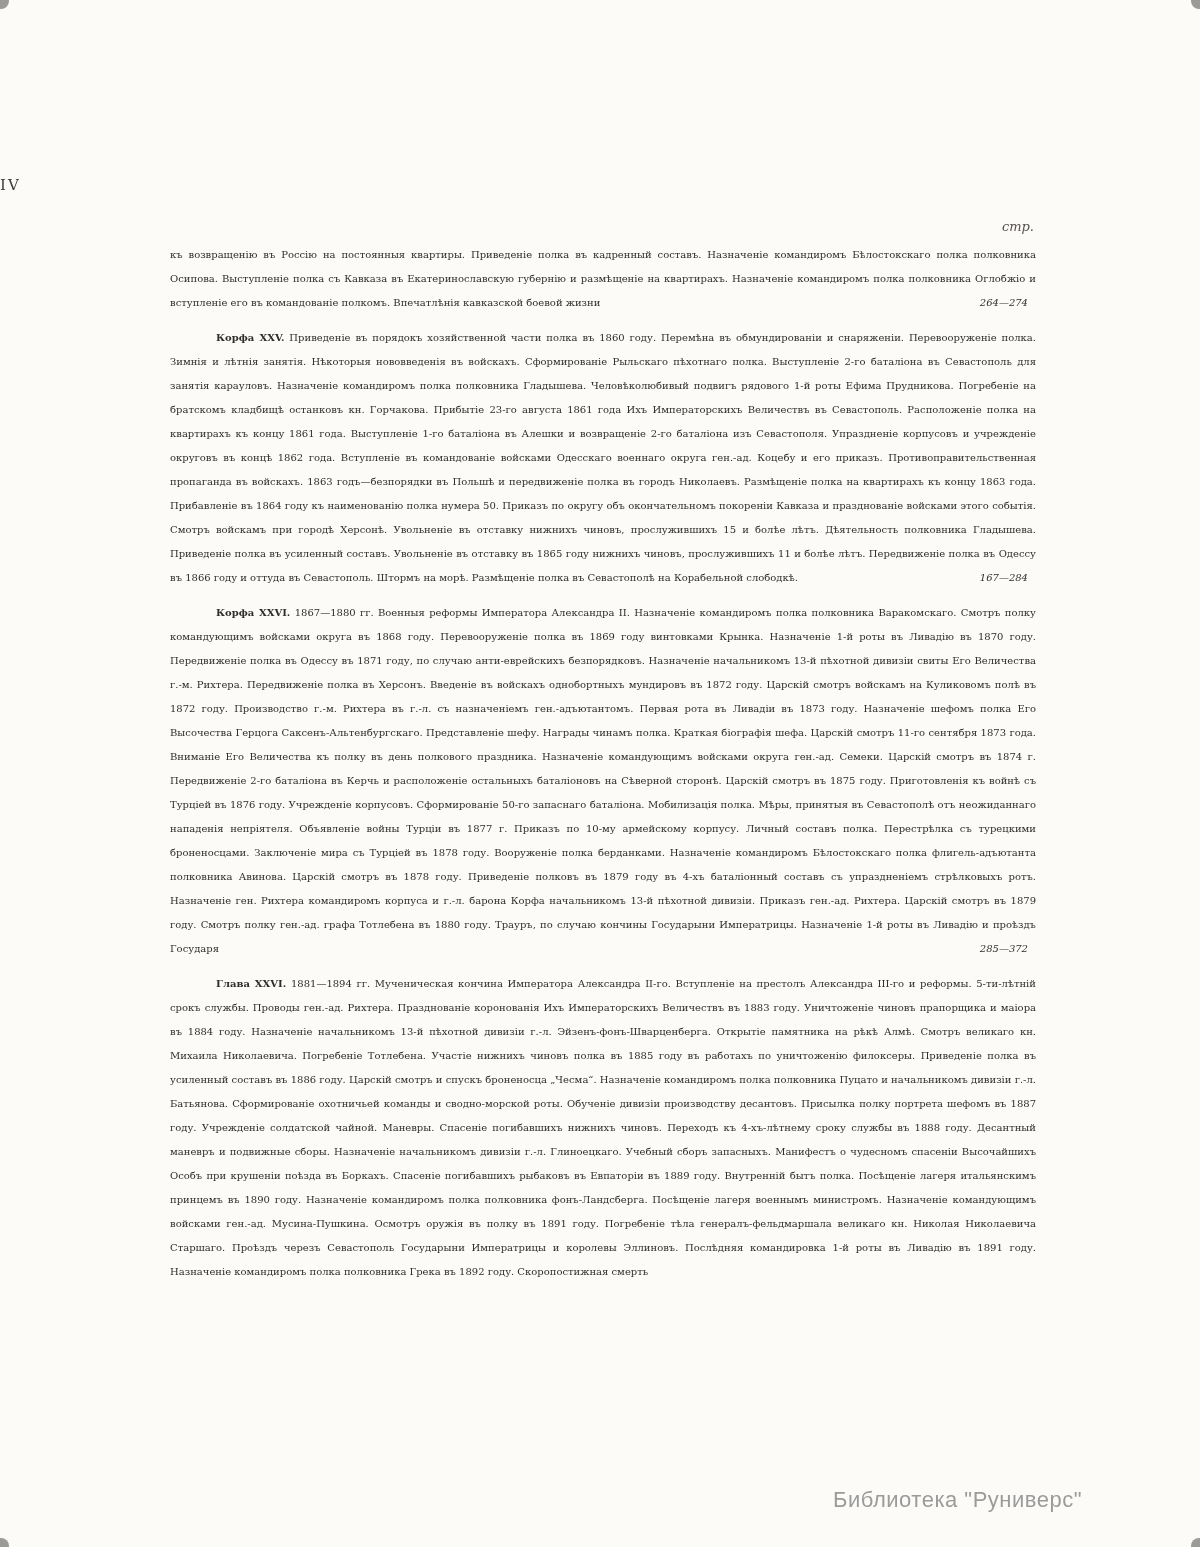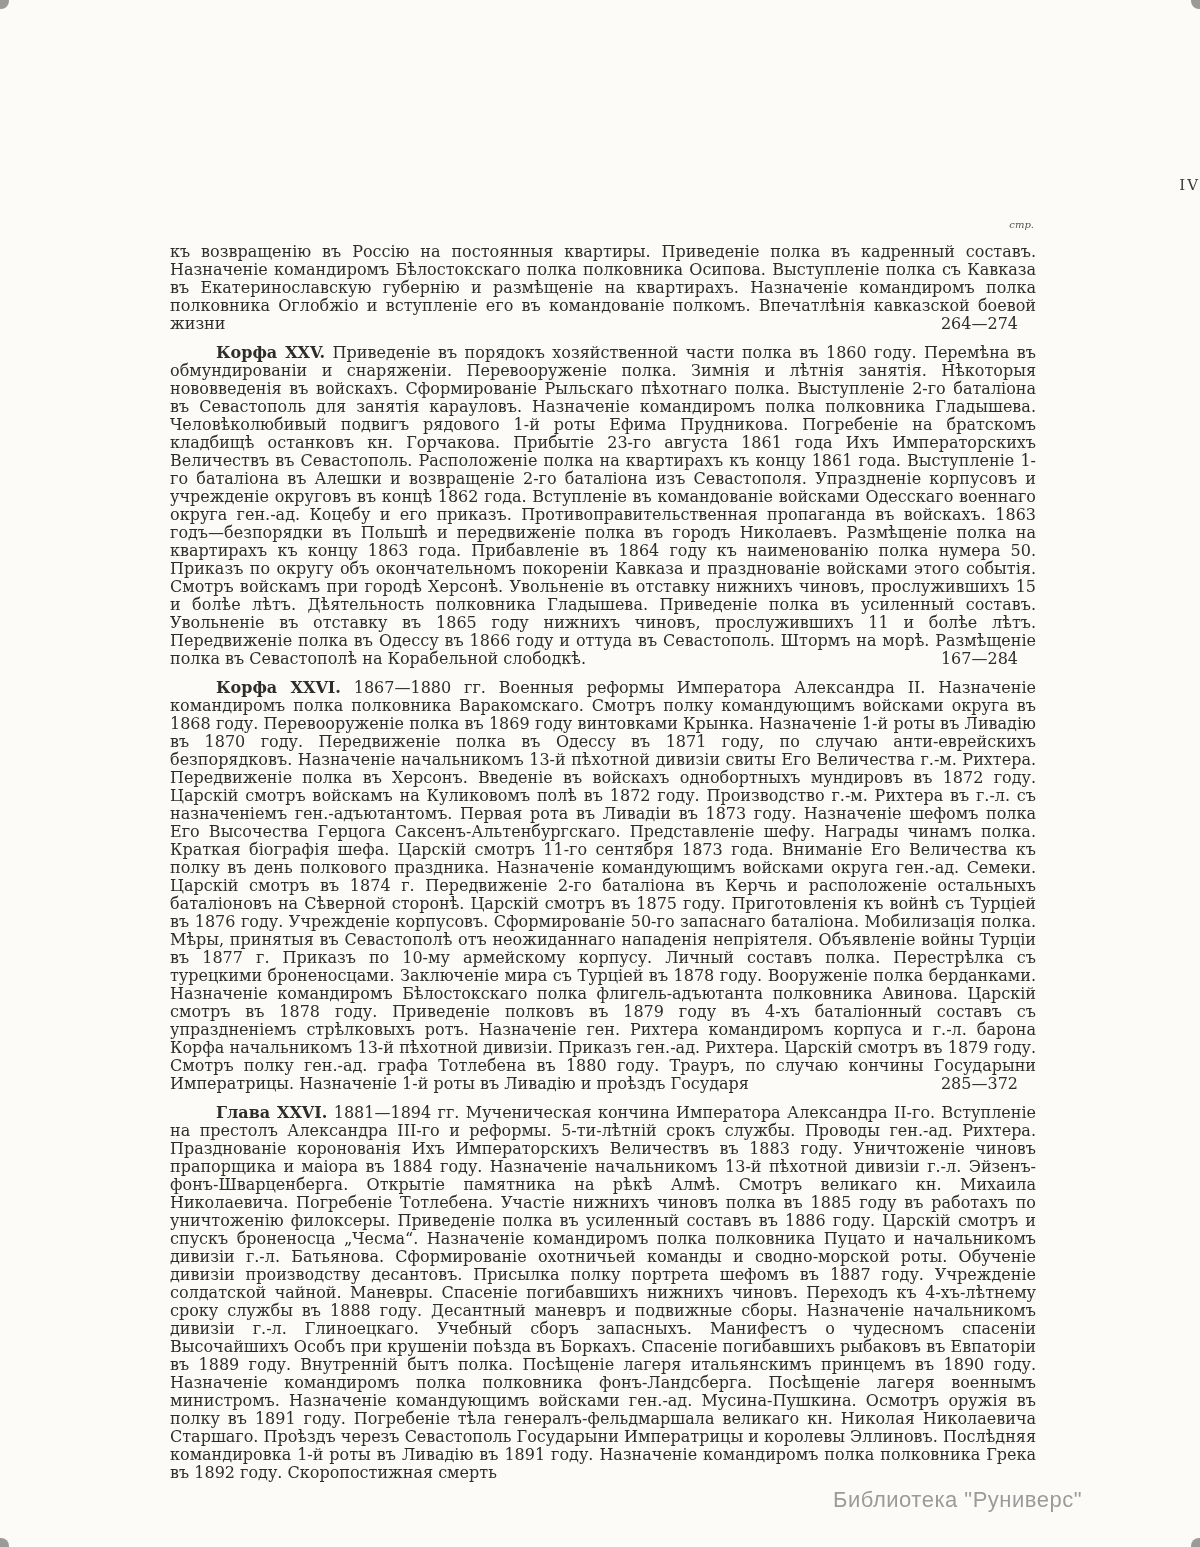--- a/index.html
+++ b/index.html
@@ -15,56 +15,57 @@
     background: #fcfbf8;
     overflow: hidden;
     font-family: "DejaVu Serif", "Liberation Serif", serif;
     color: #2f2d2a;
   }
   .page-number {
     position: absolute;
     top: 176px;
     left: 0;
     width: 100%;
-    text-align: right;
+    text-align: left;
     font-size: 15px;
     letter-spacing: 2px;
     color: #3d3a37;
   }
   .column-label {
     position: absolute;
     top: 219px;
     right: 166px;
-    font-size: 10px;
+    font-size: 13px;
     font-style: italic;
     color: #55524d;
   }
   .text-block {
     position: absolute;
     top: 243px;
     left: 170px;
     width: 866px;
   }
   .entry {
     position: relative;
     margin: 0 0 11px 0;
     text-align: justify;
-    font-size: 16px;
-    line-height: 18px;
+    font-size: 10px;
+    line-height: 24px;
   }
   .entry.indented { text-indent: 46px; }
   .chapter { font-weight: bold; }
   .pages {
     position: absolute;
-    right: 18px;
+    right: 8px;
     bottom: 0;
     text-indent: 0;
     white-space: nowrap;
     background: #fcfbf8;
     padding-left: 14px;
+    font-style: italic;
   }
   .watermark {
     position: absolute;
     right: 118px;
     bottom: 34px;
     font-family: "Liberation Sans", "DejaVu Sans", sans-serif;
     font-size: 22px;
     color: #9b9b9b;
     letter-spacing: 0.5px;
   }

